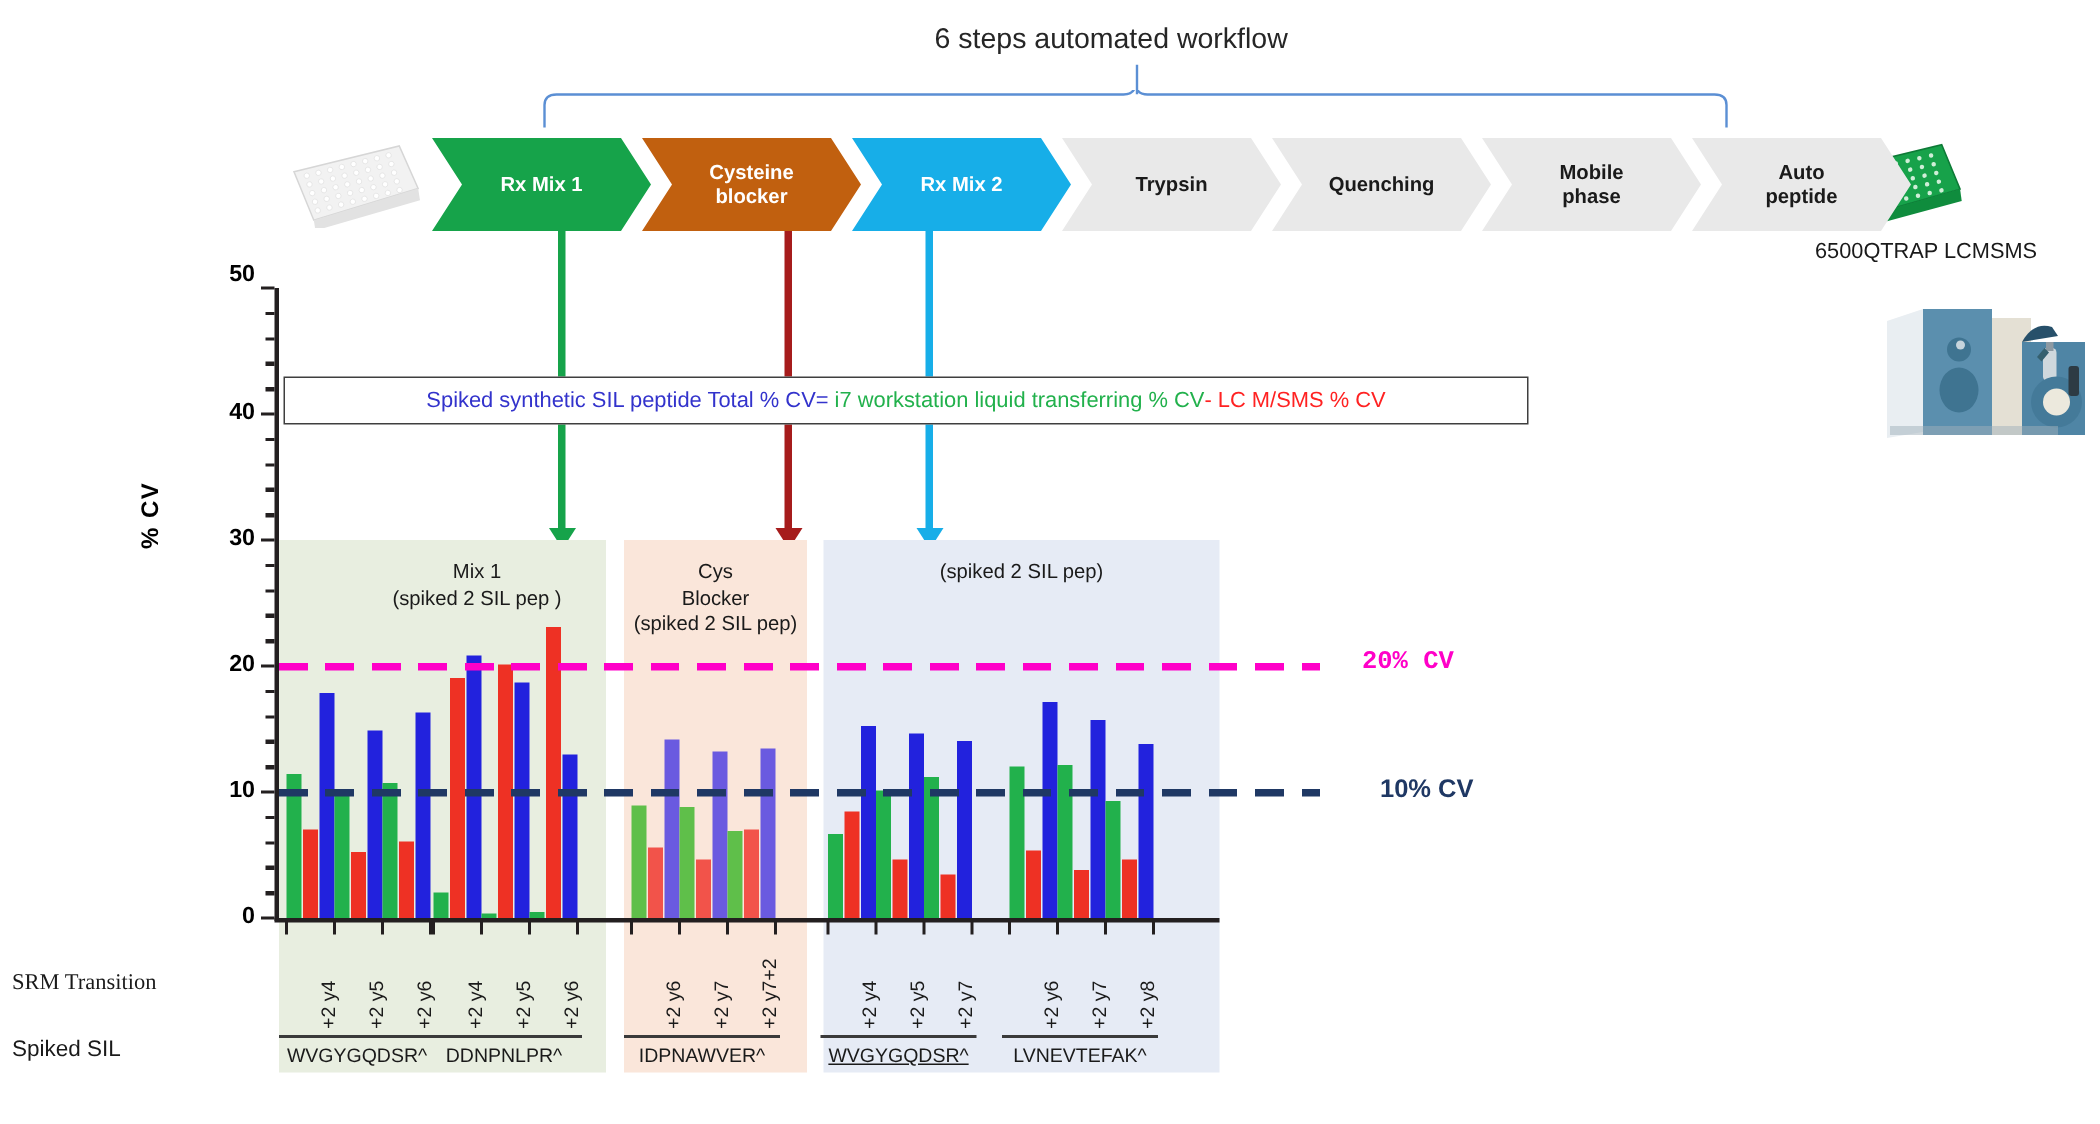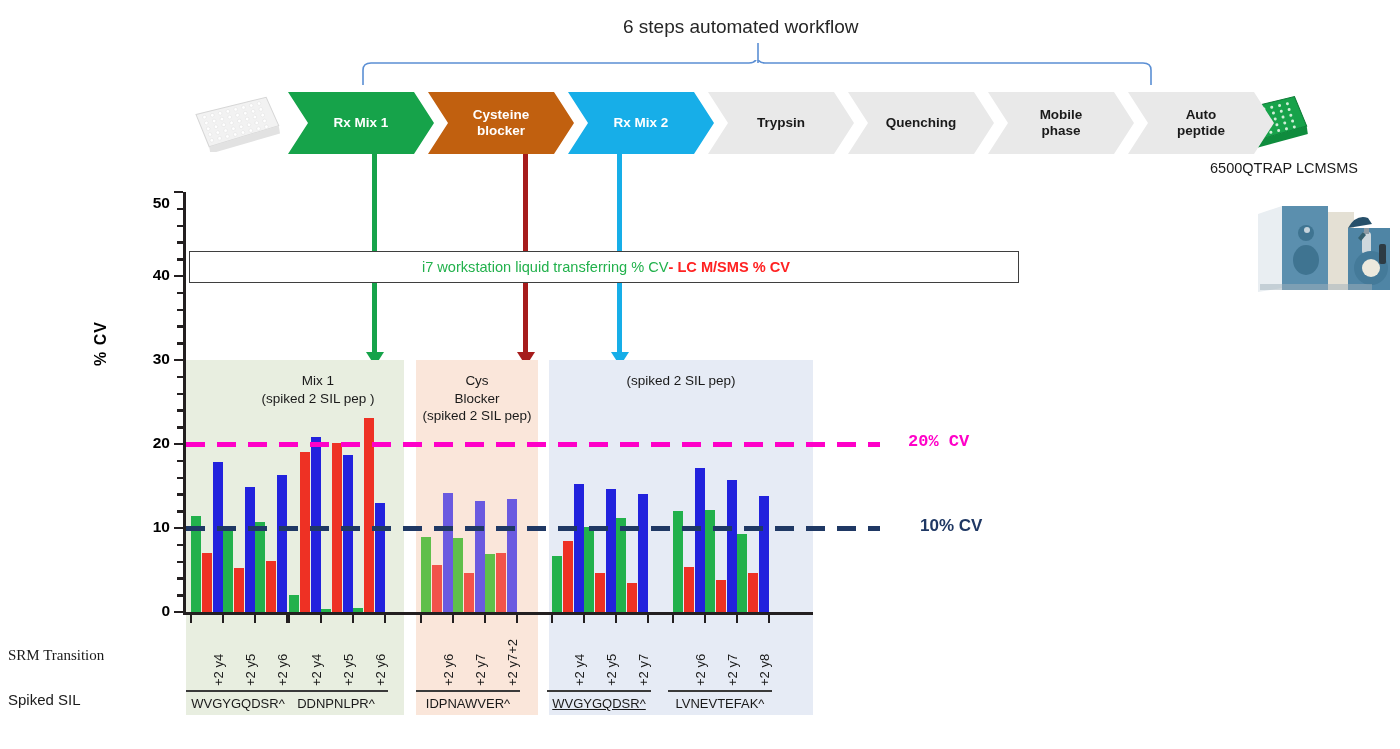--- a/index.html
+++ b/index.html
@@ -249,22 +249,23 @@
 <div class="stem abs" style="left:372px;top:154px;height:200px;background:#16a34a;"></div>
 <div class="stem-head abs" style="left:365.5px;top:352px;border-top:14px solid #16a34a;"></div>
 
 <div class="stem abs" style="left:523px;top:154px;height:200px;background:#a61c1c;"></div>
 <div class="stem-head abs" style="left:516.5px;top:352px;border-top:14px solid #a61c1c;"></div>
 
 <div class="stem abs" style="left:617px;top:154px;height:200px;background:#17aee8;"></div>
 <div class="stem-head abs" style="left:610.5px;top:352px;border-top:14px solid #17aee8;"></div>
 
 <div class="abs" id="legend-box">
+  <span class="lg-blue">Spiked synthetic SIL peptide Total % CV=</span>
   <span class="lg-green" style="margin-left:4px;">i7 workstation liquid transferring % CV</span>
-  <span class="lg-red" style="margin-left:0;font-weight:bold;">- LC M/SMS % CV</span>
+  <span class="lg-red" style="margin-left:0;">- LC M/SMS % CV</span>
 </div>
 
 <div class="abs" id="plot"></div>
 
 <div class="band abs" style="left:186px;top:360px;width:218px;height:355px;background:#e8eee0;"></div>
 <div class="band abs" style="left:416px;top:360px;width:122px;height:355px;background:#fae6da;"></div>
 <div class="band abs" style="left:549px;top:360px;width:264px;height:355px;background:#e6ebf5;"></div>
 
 <div class="grp-title" style="left:186px;top:372px;width:264px;">
   <div>Mix 1</div>
@@ -308,21 +309,21 @@
     <div class="tick" style="left:177px;top:258.2px;width:6px;height:2.4px;background:#231f20;"></div>
     <div class="tick" style="left:177px;top:241.39999999999998px;width:6px;height:2.4px;background:#231f20;"></div>
     <div class="tick" style="left:177px;top:224.59999999999997px;width:6px;height:2.4px;background:#231f20;"></div>
     <div class="tick" style="left:177px;top:207.8px;width:6px;height:2.4px;background:#231f20;"></div>
     <div class="tick" style="left:174px;top:191px;width:9px;height:2.4px;background:#231f20;"></div>
     <div class="ylabel-txt" style="left: 128px; top: 602px; width: 42px;">0</div>
     <div class="ylabel-txt" style="left: 128px; top: 518px; width: 42px;">10</div>
     <div class="ylabel-txt" style="left: 128px; top: 434px; width: 42px;">20</div>
     <div class="ylabel-txt" style="left: 128px; top: 350px; width: 42px;">30</div>
     <div class="ylabel-txt" style="left: 128px; top: 266px; width: 42px;">40</div>
-    <div class="ylabel-txt" style="left: 128px; top: 194px; width: 42px;">50</div>
+    <div class="ylabel-txt" style="left: 128px; top: 174px; width: 42px;">50</div>
     <div class="tick" style="left:190px;top:614px;width:2.2px;height:9px;background:#231f20;"></div>
     <div class="tick" style="left:222px;top:614px;width:2.2px;height:9px;background:#231f20;"></div>
     <div class="tick" style="left:254px;top:614px;width:2.2px;height:9px;background:#231f20;"></div>
     <div class="tick" style="left:286px;top:614px;width:2.2px;height:9px;background:#231f20;"></div>
     <div class="tick" style="left:288px;top:614px;width:2.2px;height:9px;background:#231f20;"></div>
     <div class="tick" style="left:320px;top:614px;width:2.2px;height:9px;background:#231f20;"></div>
     <div class="tick" style="left:352px;top:614px;width:2.2px;height:9px;background:#231f20;"></div>
     <div class="tick" style="left:384px;top:614px;width:2.2px;height:9px;background:#231f20;"></div>
     <div class="tick" style="left:420px;top:614px;width:2.2px;height:9px;background:#231f20;"></div>
     <div class="tick" style="left:452px;top:614px;width:2.2px;height:9px;background:#231f20;"></div>

